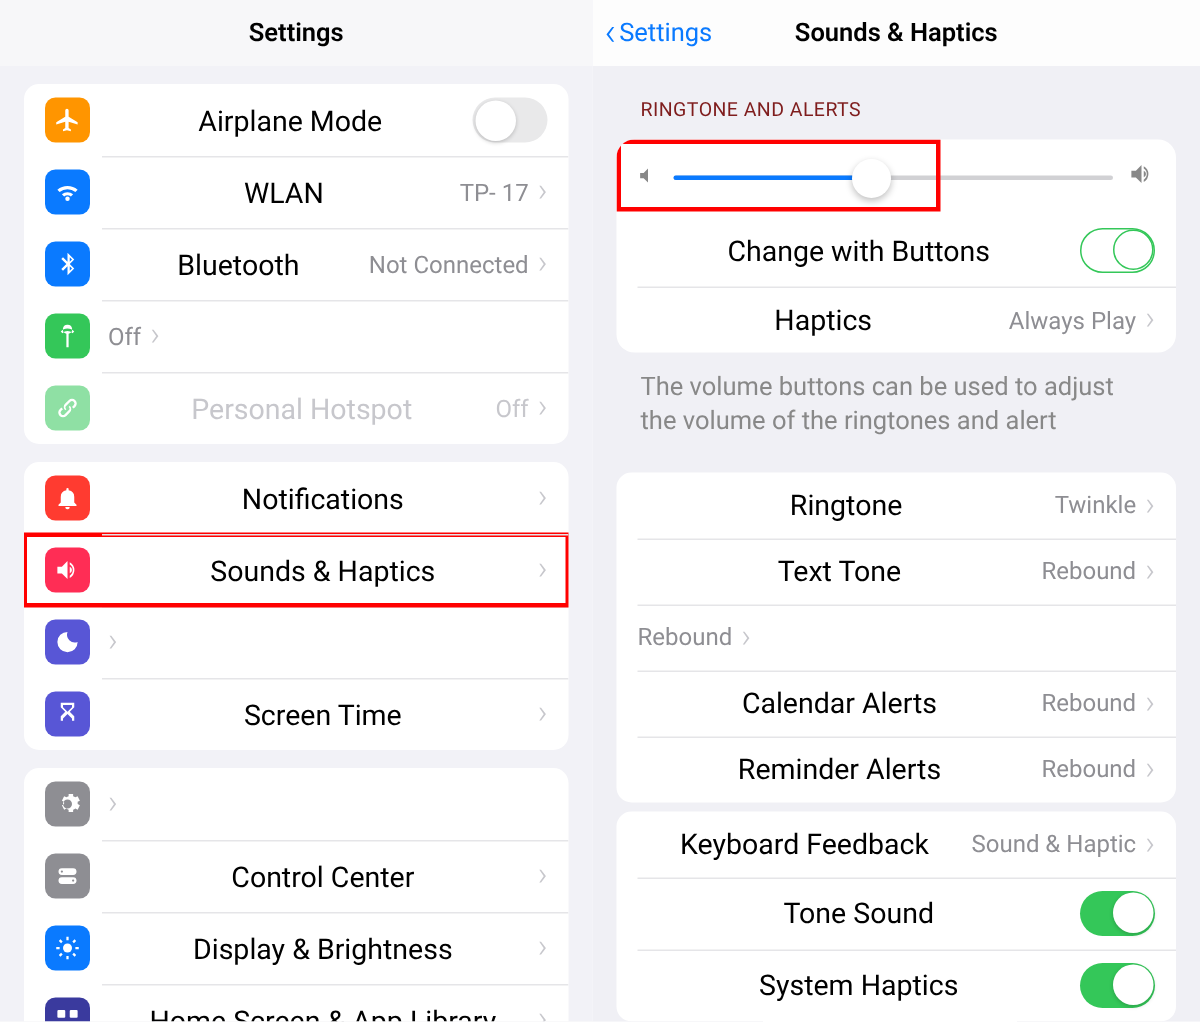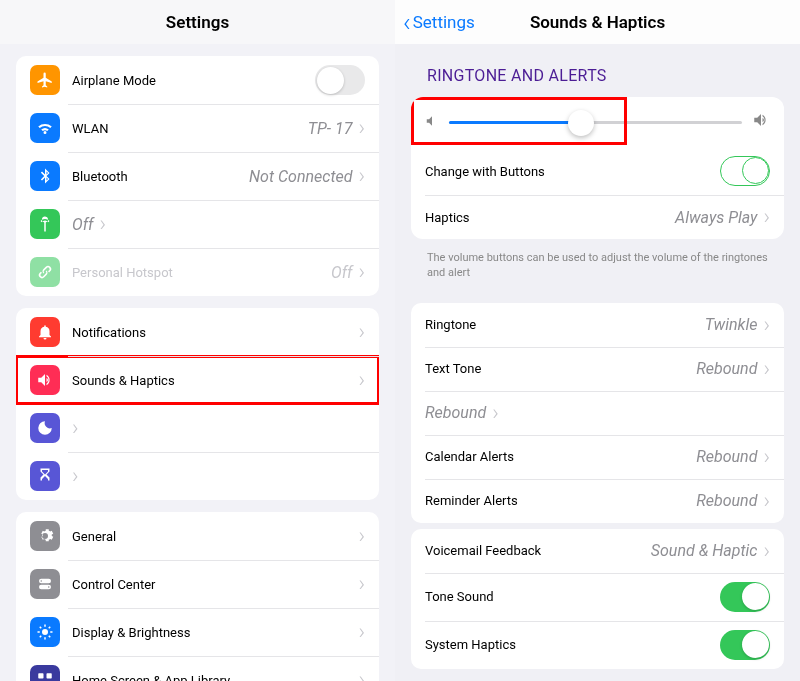--- a/index.html
+++ b/index.html
@@ -5,45 +5,45 @@
   * { box-sizing: border-box; margin: 0; padding: 0; font-family: -apple-system, BlinkMacSystemFont, "Segoe UI", Roboto, sans-serif; }
   body { background: #fff; width: 800px; height: 681px; display: flex; overflow: hidden; }
   .pane { height: 681px; overflow: hidden; position: relative; }
   .pane-left { width: 395px; background: #f2f2f7; }
   .pane-right { width: 405px; background: #f0f0f5; }
   .header { height: 44px; display: flex; align-items: center; justify-content: center; position: relative; background: #f7f7f9; }
   .pane-right .header { background: #fdfdfd; }
   .header-title { font-size: 17px; font-weight: 600; color: #000; }
   .back-btn { position: absolute; left: 8px; display: flex; align-items: center; color: #0a7aff; font-size: 17px; gap: 2px; cursor: pointer; }
   .back-chev { font-size: 26px; line-height: 1; font-weight: 300; }
-  .section-header { font-size: 16px; color: #4c1d95; letter-spacing: 0.3px; padding: 22px 32px 6px; text-transform: uppercase; }
+  .section-header { font-size: 13px; color: #7f1d1d; letter-spacing: 0.3px; padding: 22px 32px 6px; text-transform: uppercase; }
   .group { background: #fff; margin: 12px 16px; border-radius: 10px; overflow: hidden; }
   .pane-right .group { margin: 6px 16px; }
   .row { display: flex; align-items: center; padding: 9px 14px; min-height: 44px; position: relative; cursor: pointer; }
   .row + .row::before { content: ""; position: absolute; top: 0; left: 52px; right: 0; height: 1px; background: #e5e5e8; }
   .pane-right .row + .row::before { left: 14px; }
   .icon-box { width: 30px; height: 30px; border-radius: 7px; display: flex; align-items: center; justify-content: center; margin-right: 12px; flex-shrink: 0; }
   .icon-box svg { width: 18px; height: 18px; }
-  .row-label { flex: 1; font-size: 13px; color: #000; }
-  .row-value { font-size: 16px; color: #8e8e93; margin-right: 6px; font-style: italic; }
+  .row-label { flex: 1; font-size: 19px; color: #000; text-align: center; }
+  .row-value { font-size: 16px; color: #8e8e93; margin-right: 6px; }
   .chev { color: #c7c7cc; font-size: 22px; font-weight: 300; line-height: 1; }
   .toggle { width: 50px; height: 30px; border-radius: 15px; position: relative; cursor: pointer; }
   .toggle-off { background: #e9e9ea; }
   .toggle-on { background: #34c759; }
   .toggle-off-outline { background: #fff; border: 1.5px solid #34c759; }
   .toggle-knob { width: 27px; height: 27px; border-radius: 50%; background: #fff; position: absolute; top: 1.5px; box-shadow: 0 1px 3px rgba(0,0,0,.2); }
   .toggle-off .toggle-knob { left: 1.5px; }
   .toggle-on .toggle-knob { right: 1.5px; }
   .toggle-off-outline .toggle-knob { right: 0; top: 0; border: 1.5px solid #34c759; box-shadow: none; }
   .slider-row { padding: 14px 14px; display: flex; align-items: center; gap: 10px; }
   .slider-track { flex: 1; height: 3px; background: #d1d1d4; border-radius: 2px; position: relative; }
   .slider-fill { position: absolute; left: 0; top: 0; height: 100%; background: #0a7aff; border-radius: 2px; }
   .slider-thumb { width: 26px; height: 26px; border-radius: 50%; background: #fff; box-shadow: 0 2px 5px rgba(0,0,0,.25); position: absolute; top: -11px; transform: translateX(-50%); }
   .vol-icon { color: #888; }
-  .footer-note { font-size: 11px; color: #888; padding: 6px 32px 10px; line-height: 1.35; }
+  .footer-note { font-size: 17px; color: #888; padding: 6px 32px 10px; line-height: 1.35; }
   .disabled .row-label, .disabled .row-value, .disabled .chev { color: #c7c7cc; }
   .disabled .icon-box { opacity: .55; }
   .highlight-red { outline: 3px solid #ff0000; outline-offset: -2px; position: relative; z-index: 2; }
   .slider-highlight { position: absolute; border: 3px solid #ff0000; pointer-events: none; z-index: 5; }
 </style>
 </head>
 <body>
 
 <div class="pane pane-left">
   <div class="header">
@@ -128,31 +128,31 @@
             </svg>
           </div>
           <div class="chev">›</div>
         </div>
         <div class="row">
           <div class="icon-box" style="background: rgb(88, 86, 214);">
             <svg viewBox="0 0 24 24" fill="#fff">
               <path d="M6 2v4l4 4-4 4v4h12v-4l-4-4 4-4V2H6zm2 2h8v2l-4 4-4-4V4zm0 14v-2l4-4 4 4v2H8z"></path>
             </svg>
           </div>
+          <div class="row-label">Screen Time</div>
           <div class="chev">›</div>
         </div>
       </div>
       <div class="group">
         <div class="row">
           <div class="icon-box" style="background: rgb(142, 142, 147);">
             <svg viewBox="0 0 24 24" fill="#fff">
               <path d="M12 8a4 4 0 1 0 0 8 4 4 0 0 0 0-8zm9 4l2 1-2 4-2-1a8 8 0 0 1-2 1v2h-4v-2a8 8 0 0 1-2-1l-2 1-2-4 2-1a8 8 0 0 1 0-2l-2-1 2-4 2 1a8 8 0 0 1 2-1V3h4v2a8 8 0 0 1 2 1l2-1 2 4-2 1a8 8 0 0 1 0 2z"></path>
             </svg>
           </div>
-          <div class="row-label">General</div>
           <div class="chev">›</div>
         </div>
         <div class="row">
           <div class="icon-box" style="background: rgb(142, 142, 147);">
             <svg viewBox="0 0 24 24" fill="#fff">
               <path d="M7 5a3 3 0 0 0 0 6h10a3 3 0 0 0 0-6H7zm0 8a3 3 0 0 0 0 6h10a3 3 0 0 0 0-6H7zm10 2a1 1 0 1 1 0 2 1 1 0 0 1 0-2zM7 7a1 1 0 1 1 0 2 1 1 0 0 1 0-2z"></path>
             </svg>
           </div>
           <div class="row-label">Control Center</div>
           <div class="chev">›</div>
@@ -241,21 +241,21 @@
           <div class="chev">›</div>
         </div>
         <div class="row">
           <div class="row-label">Reminder Alerts</div>
           <div class="row-value">Rebound</div>
           <div class="chev">›</div>
         </div>
       </div>
       <div class="group" style="position: relative;">
         <div class="row">
-          <div class="row-label">Voicemail Feedback</div>
+          <div class="row-label">Keyboard Feedback</div>
           <div class="row-value">Sound &amp; Haptic</div>
           <div class="chev">›</div>
         </div>
         <div class="row">
           <div class="row-label">Tone Sound</div>
           <div class="toggle toggle-on">
             <div class="toggle-knob"></div>
           </div>
         </div>
         <div class="row">

